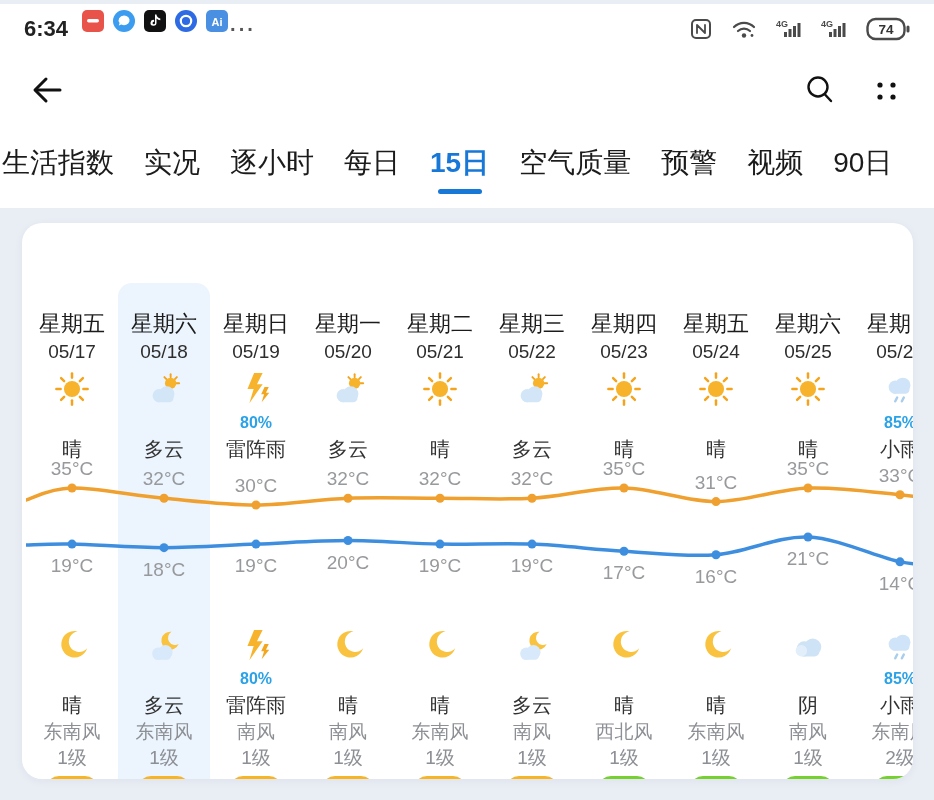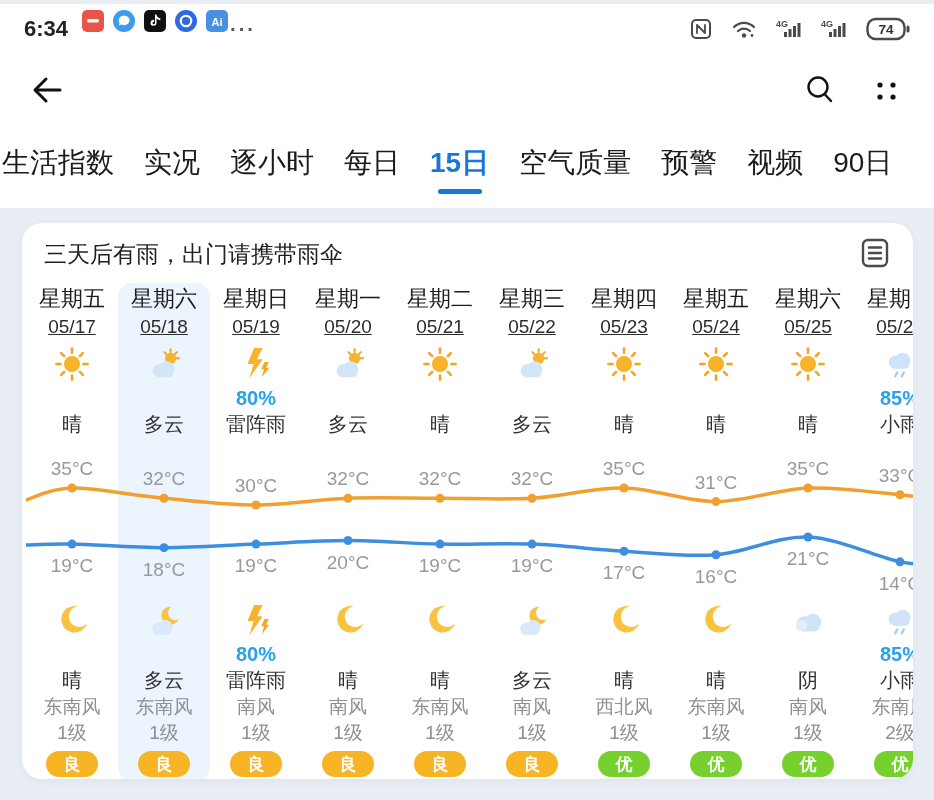--- a/index.html
+++ b/index.html
@@ -33,24 +33,24 @@
 
   
   .card { position:absolute; left:22px; top:223px; width:891px; height:556px; background:#fff; border-radius:20px; overflow:hidden; box-shadow:0 2px 10px rgba(40,60,90,.05); }
   .tip-row { position:relative; height:60px; }
   .tip-text { position:absolute; left:22px; top:16px; font-size:23px; color:#1f1f1f; }
   .tip-ico { position:absolute; right:22px; top:14px; width:32px; height:32px; }
 
   .scroll-content { position:absolute; left:4px; top:60px; width:920px; display:flex; }
   .col { flex:0 0 92px; width:92px; display:flex; flex-direction:column; align-items:center; position:relative; }
   .col.highlight { background:#ecf4fd; border-radius:14px; }
-  .c-week { height:32px; line-height:32px; font-size:22px; color:#1b1b1b; font-weight:500; }
-  .c-date { height:26px; line-height:24px; font-size:19px; color:#2d2d2d;text-decoration:underline; }
+  .c-week { height:32px; line-height:32px; font-size:22px; color:#1b1b1b; font-weight:500;margin-top:25px; }
+  .c-date { height:26px; line-height:24px; font-size:19px; color:#2d2d2d; }
   .c-ico { height:46px; display:flex; align-items:center; justify-content:center; }
-  .c-pr { height:24px; line-height:22px; font-size:20px; font-weight:600; color:#29a2e8; }
+  .c-pr { height:24px; line-height:22px; font-size:16px; font-weight:600; color:#29a2e8; }
   .c-cond { height:28px; line-height:26px; font-size:20px; color:#333; }
   .c-chart-gap { height:160px; }
   .c-ico2 { height:44px; display:flex; align-items:center; justify-content:center; }
   .c-wind { height:26px; line-height:24px; font-size:19px; color:#8c8f94; }
   .c-lvl { height:26px; line-height:24px; font-size:19px; color:#8c8f94; }
   .c-badge-row { height:34px; display:flex; align-items:center; justify-content:center; }
   .aqi-badge { min-width:52px; height:26px; padding:0 14px; border-radius:13px; color:#fff; font-size:17px; font-weight:700; display:flex; align-items:center; justify-content:center; }
 
   .chart-svg { position:absolute; left:0; top:156px; pointer-events:none; }
   .chart-svg text { font-family:"Liberation Sans","DejaVu Sans",sans-serif; }
@@ -177,31 +177,20 @@
 
   <span class="tab"><span>预警</span></span>
 
   <span class="tab"><span>视频</span></span>
 
   <span class="tab"><span>90日</span></span>
 </div>
 </div>
 
 <div class="card">
-  <div class="tip-row">
-    <span class="tip-text">三天后有雨，出门请携带雨伞</span>
-    <span class="tip-ico">
-      <svg width="32" height="32" viewBox="0 0 32 32">
-          <rect x="4" y="3" width="24" height="26" rx="5" stroke="#4a4a4a" stroke-width="2.4" fill="none"></rect>
-          <line x1="10" y1="10.5" x2="22" y2="10.5" stroke="#4a4a4a" stroke-width="2.4" stroke-linecap="round"></line>
-          <line x1="10" y1="16" x2="22" y2="16" stroke="#4a4a4a" stroke-width="2.4" stroke-linecap="round"></line>
-          <line x1="10" y1="21.5" x2="22" y2="21.5" stroke="#4a4a4a" stroke-width="2.4" stroke-linecap="round"></line>
-        </svg>
-    </span>
-  </div>
   <div class="scroll-content" id="cols">
   <div class="col">
     <span class="c-week">星期五</span>
     <span class="c-date">05/17</span>
     <span class="c-ico">
           <svg width="36" height="36" viewBox="0 0 38 38">
             <g stroke="#f5a31a" stroke-width="2.6" stroke-linecap="round">
               <line x1="19" y1="2.5" x2="19" y2="7"></line>
               <line x1="19" y1="31" x2="19" y2="35.5"></line>
               <line x1="2.5" y1="19" x2="7" y2="19"></line>

